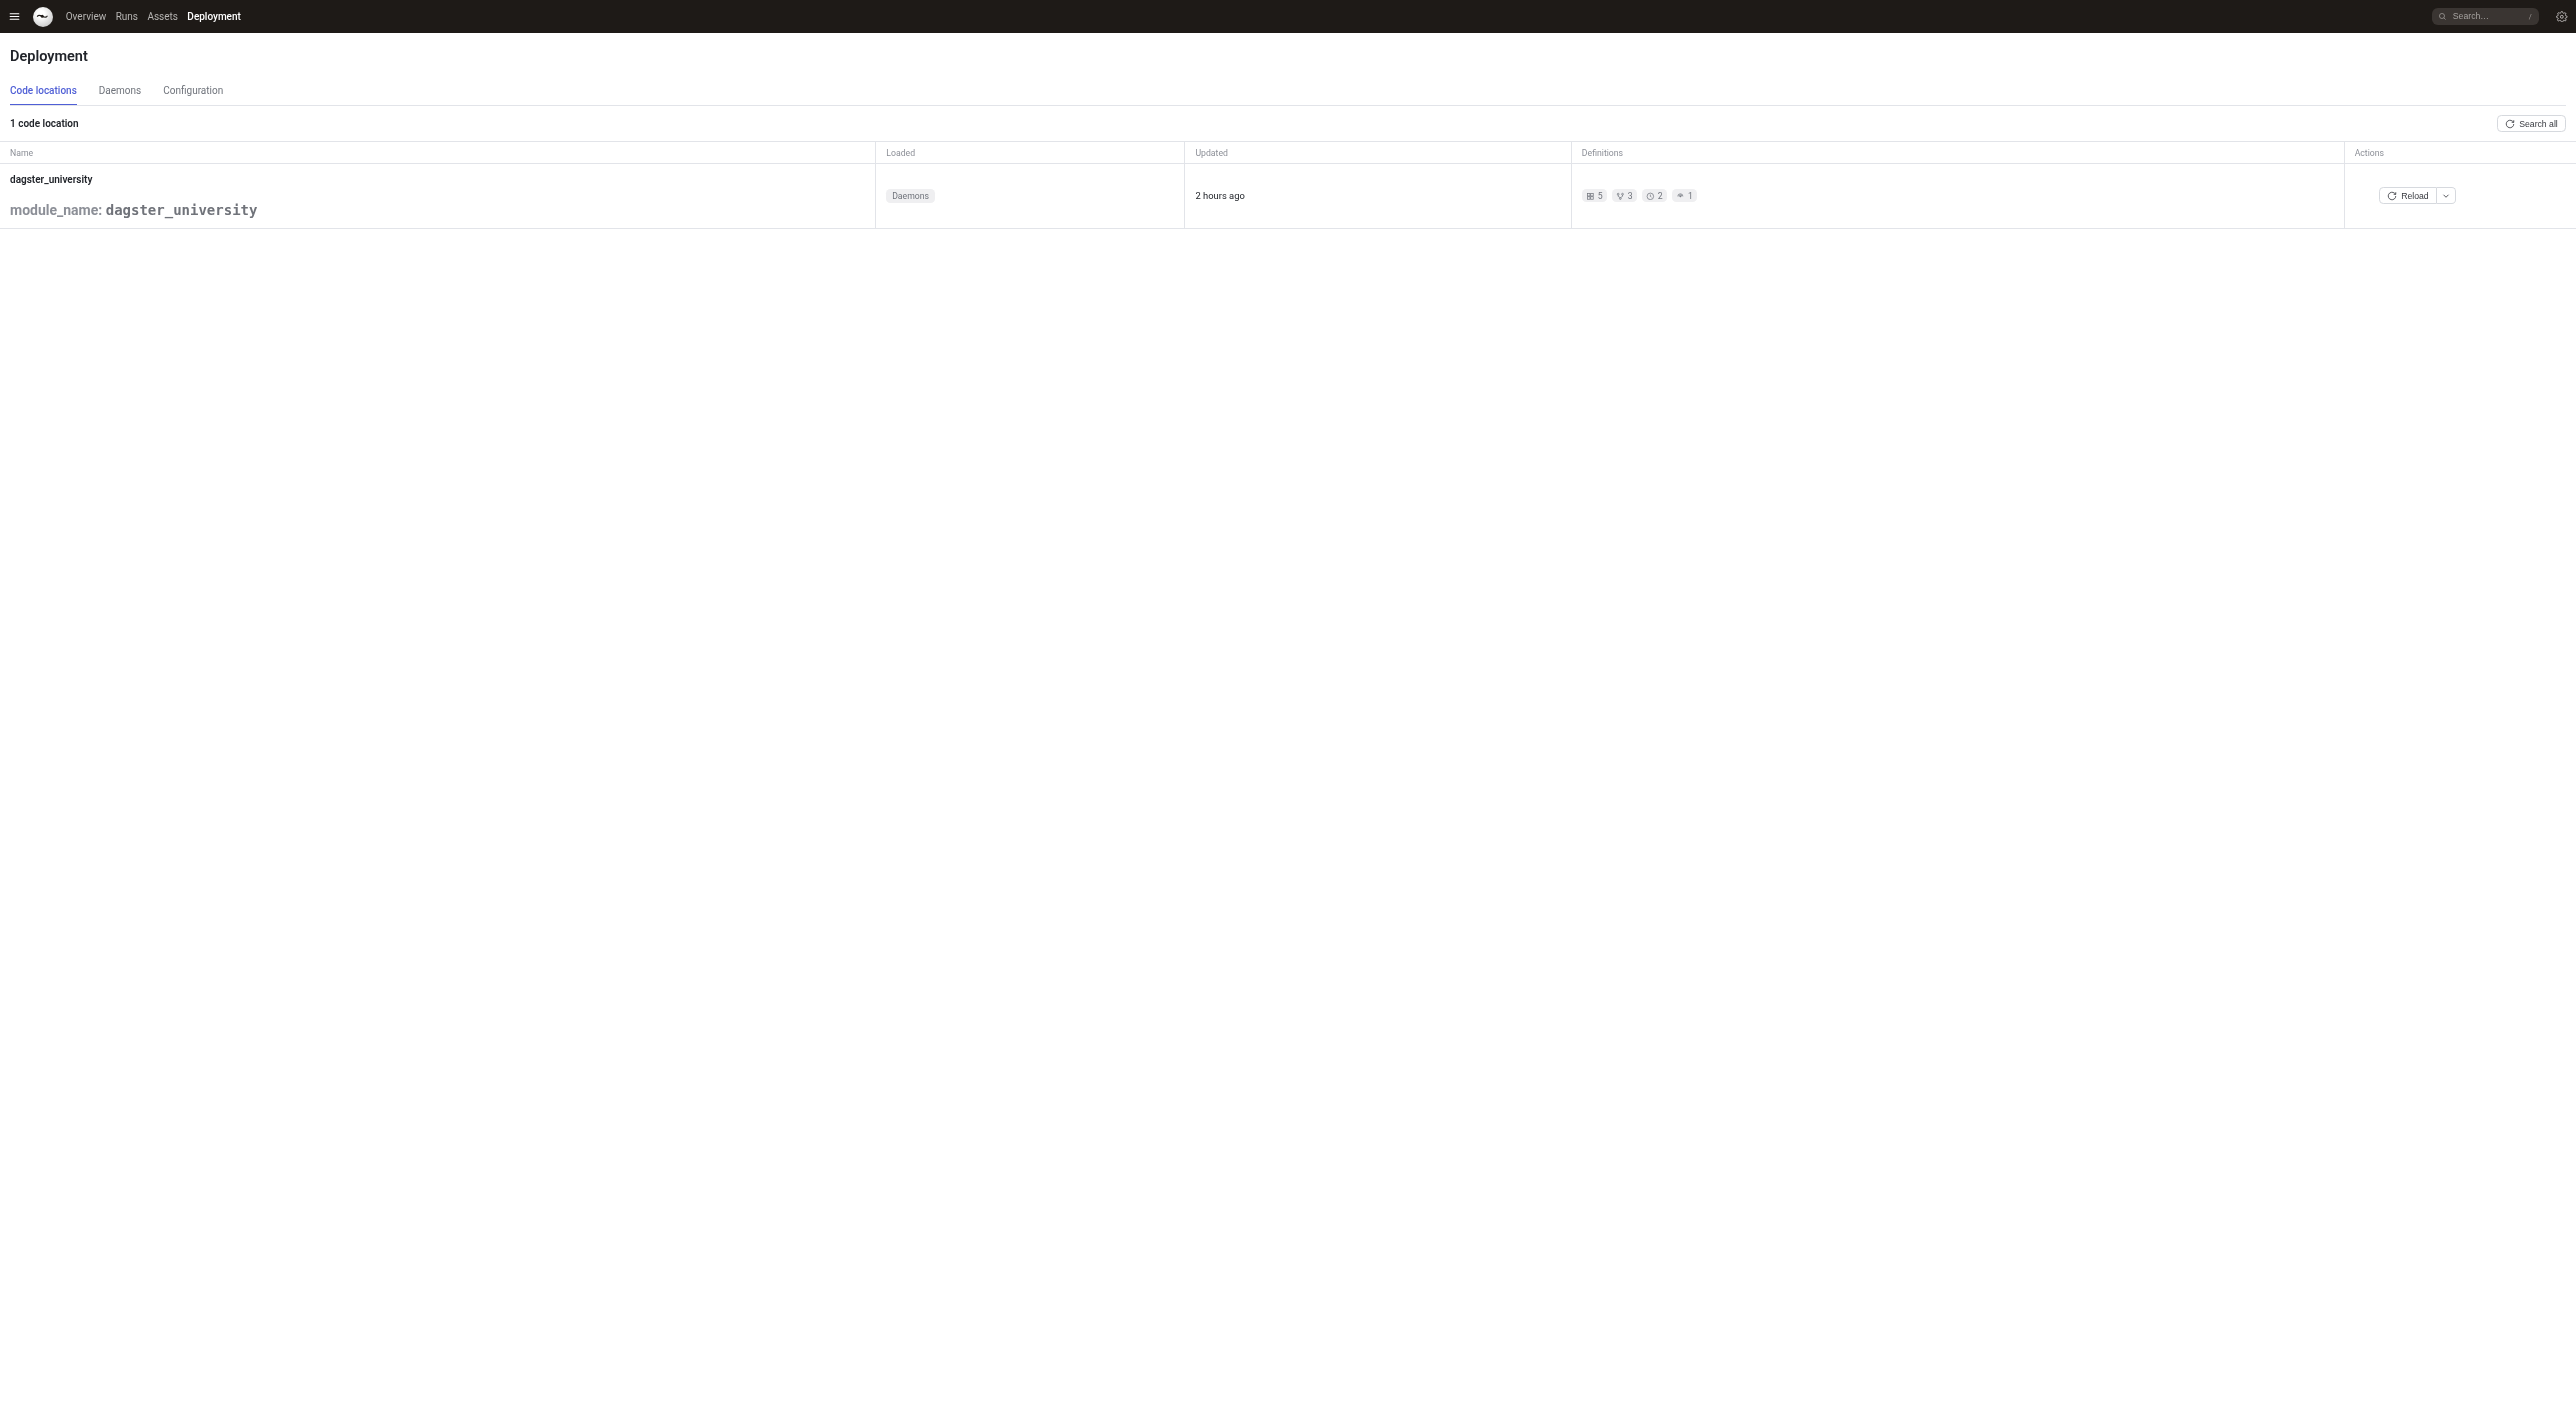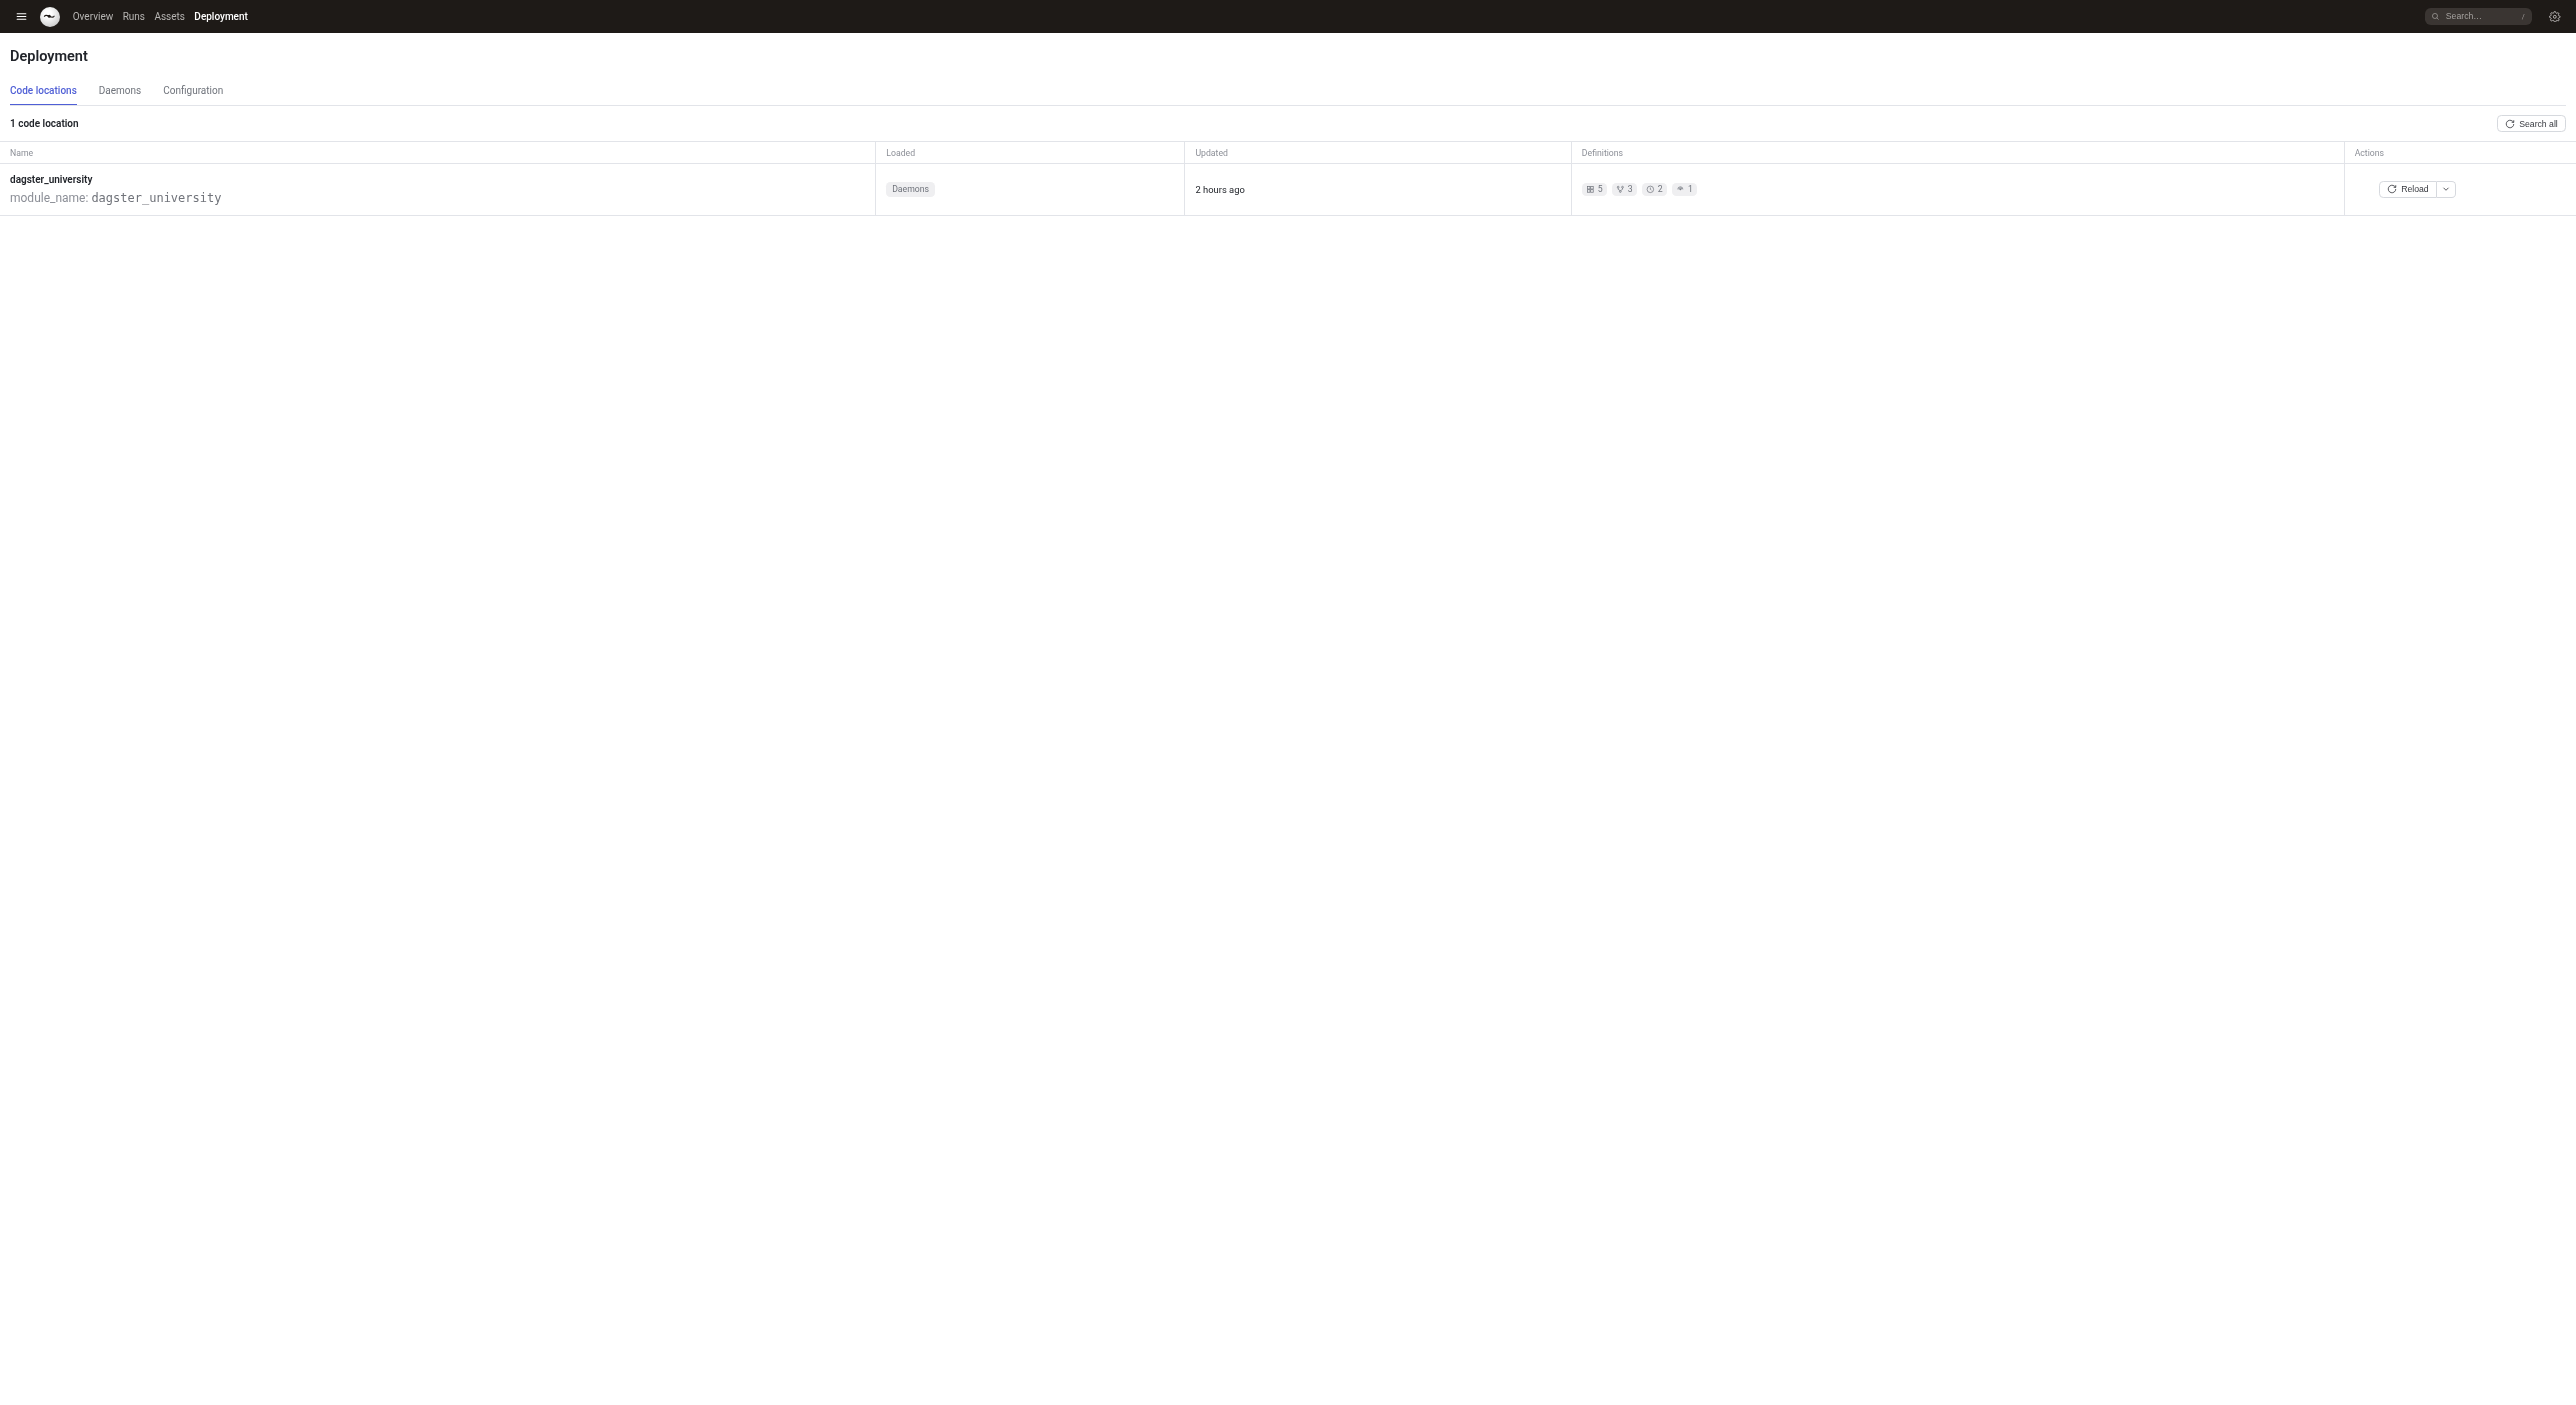--- a/index.html
+++ b/index.html
@@ -13,21 +13,21 @@
     font-family: -apple-system, BlinkMacSystemFont, "Segoe UI", Roboto, Helvetica, Arial, sans-serif;
     background: #ffffff;
     color: #21242a;
   }
   
   .topbar {
     height: 33px;
     background: #1e1a17;
     display: flex;
     align-items: center;
-    padding: 0 11px;
+    padding: 0 4px;
     color: #ffffff;
   }
   .menu-btn {
     width: 20px;
     height: 20px;
     display: flex;
     align-items: center;
     justify-content: center;
     cursor: pointer;
   }
@@ -178,23 +178,24 @@
   .col-updated{ width: 15%; }
   .col-defs   { width: 30%; }
   .col-actions{ width: 9%; }
   .row-name {
     font-weight: 600;
     color: #21242a;
     font-size: 10px;
     cursor: pointer;
   }
   .row-sub {
-    margin-top: 6px;
-    font-size: 12px;
+    margin-top: 17px;
+    font-size: 14px;
     color: #8c8f97;
+    font-weight: bold;
   }
   .row-sub .mono {
     font-family: ui-monospace, SFMono-Regular, Menlo, Consolas, monospace;
     color: #70737a;
   }
   .badge {
     display: inline-block;
     padding: 2.2px 5.8px;
     border-radius: 4.3px;
     background: #efeff1;

